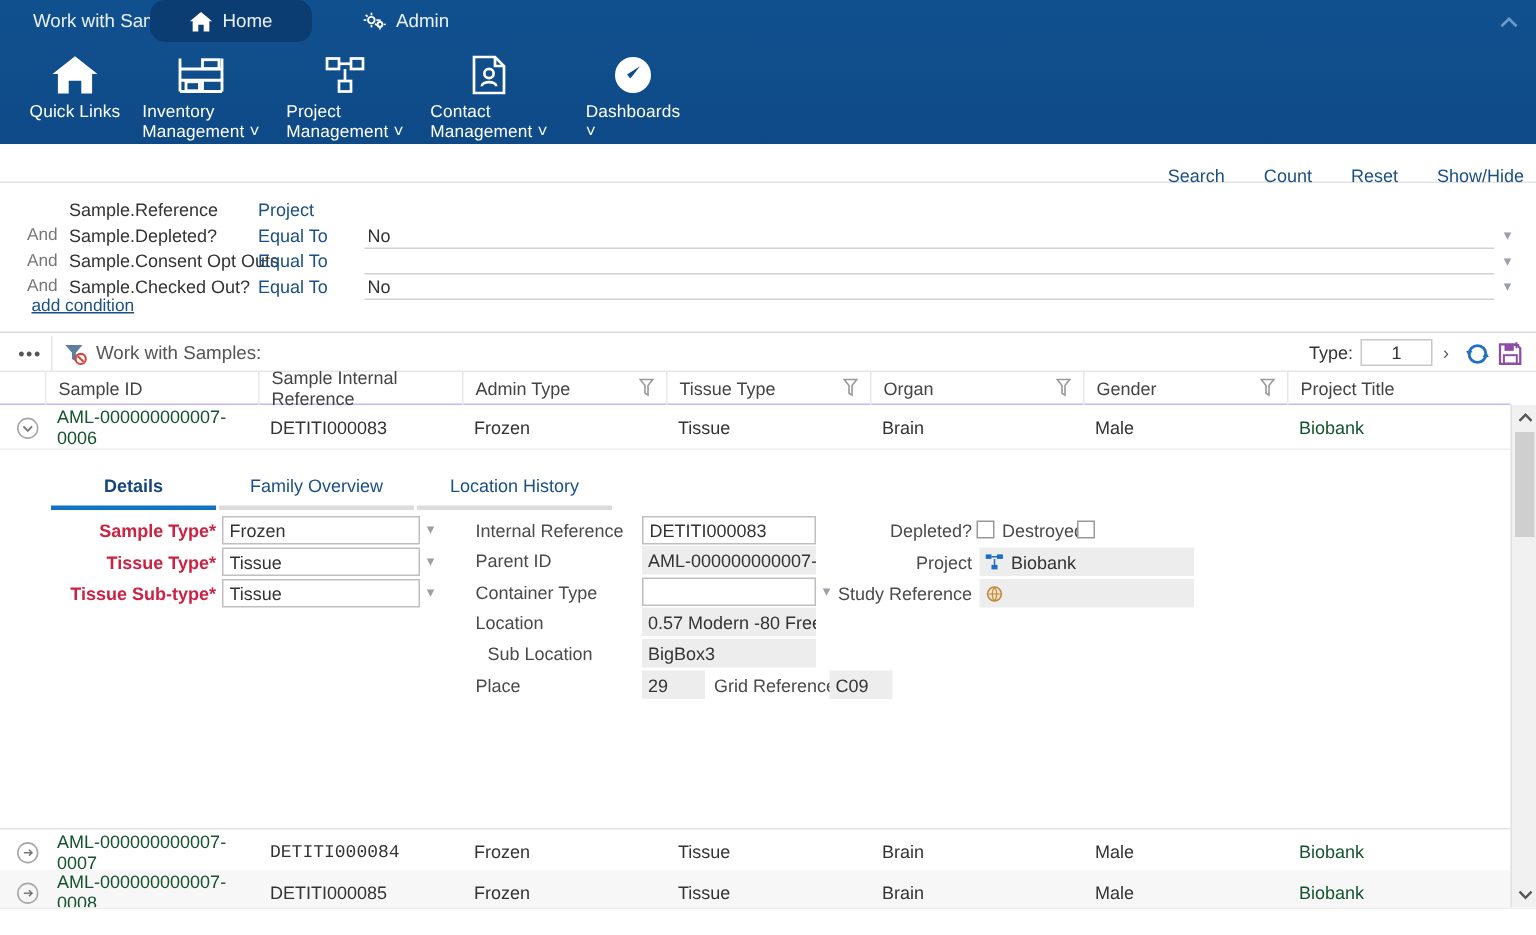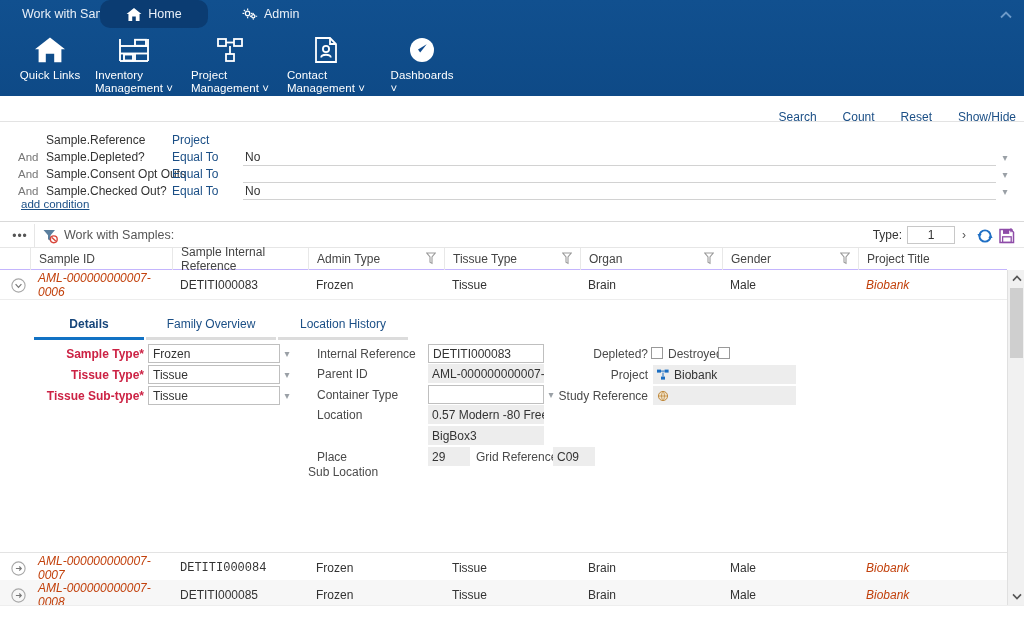--- a/index.html
+++ b/index.html
@@ -123,21 +123,21 @@
   .grow {
     position: absolute; left: 0; width: 1007px; height: 30px;
     border-bottom: 1px solid #ededed;
     display: flex; align-items: center;
   }
   .grow.alt { background: #f7f7f7; }
   .exp {
     position: absolute; left: 11px; top: 8px; width: 15px; height: 15px; cursor: pointer;
   }
   .gcell { position: absolute; top: 0; height: 30px; display: flex; align-items: center; font-size: 12px; color: #333; }
-  .gcell.link { color: #c2410c; cursor: pointer; font-style: italic; }
+  .gcell.link { color: #14532d; cursor: pointer; }
 
   
   .detail {
     position: absolute; left: 0; top: 300px; width: 1007px; height: 253px;
     background: #ffffff; border-bottom: 1px solid #e3e3e3;
   }
   .dtabs { position: absolute; left: 34px; top: 12px; height: 26px; width: 360px; }
   .dtab {
     position: absolute; top: 0; height: 24px; text-align: center;
     font-size: 12px; color: #1b4f86; cursor: pointer;
@@ -490,21 +490,21 @@
         <span class="flabel" style="left:317px;top:23px;">Parent ID</span>
         <span class="fro" style="left:428px;top:20px;width:116px;">AML-000000000007-000</span>
 
         <span class="flabel" style="left:317px;top:44px;">Container Type</span>
         <input class="finput" style="left: 428px; top: 41px; width: 116px;" value="">
         <span class="fchev" style="left:545px;top:41px;">▾</span>
 
         <span class="flabel" style="left:317px;top:64px;">Location</span>
         <span class="fro" style="left:428px;top:61px;width:116px;">0.57 Modern -80 Freezer</span>
 
-        <span class="flabel" style="left:308px;top:85px;margin-top:36px;">Sub Location</span>
+        <span class="flabel" style="left:325px;top:85px;">Sub Location</span>
         <span class="fro" style="left:428px;top:82px;width:116px;">BigBox3</span>
 
         <span class="flabel" style="left:317px;top:106px;">Place</span>
         <span class="fro" style="left:428px;top:103px;width:42px;">29</span>
         <span class="flabel" style="left:476px;top:106px;">Grid Reference</span>
         <span class="fro" style="left:553px;top:103px;width:42px;">C09</span>
 
         <span class="flabel rt" style="left:576px;top:3px;width:72px;">Depleted?</span>
         <span class="cbox" style="left:651px;top:3px;"></span>
         <span class="flabel" style="left:668px;top:3px;">Destroyed</span>

